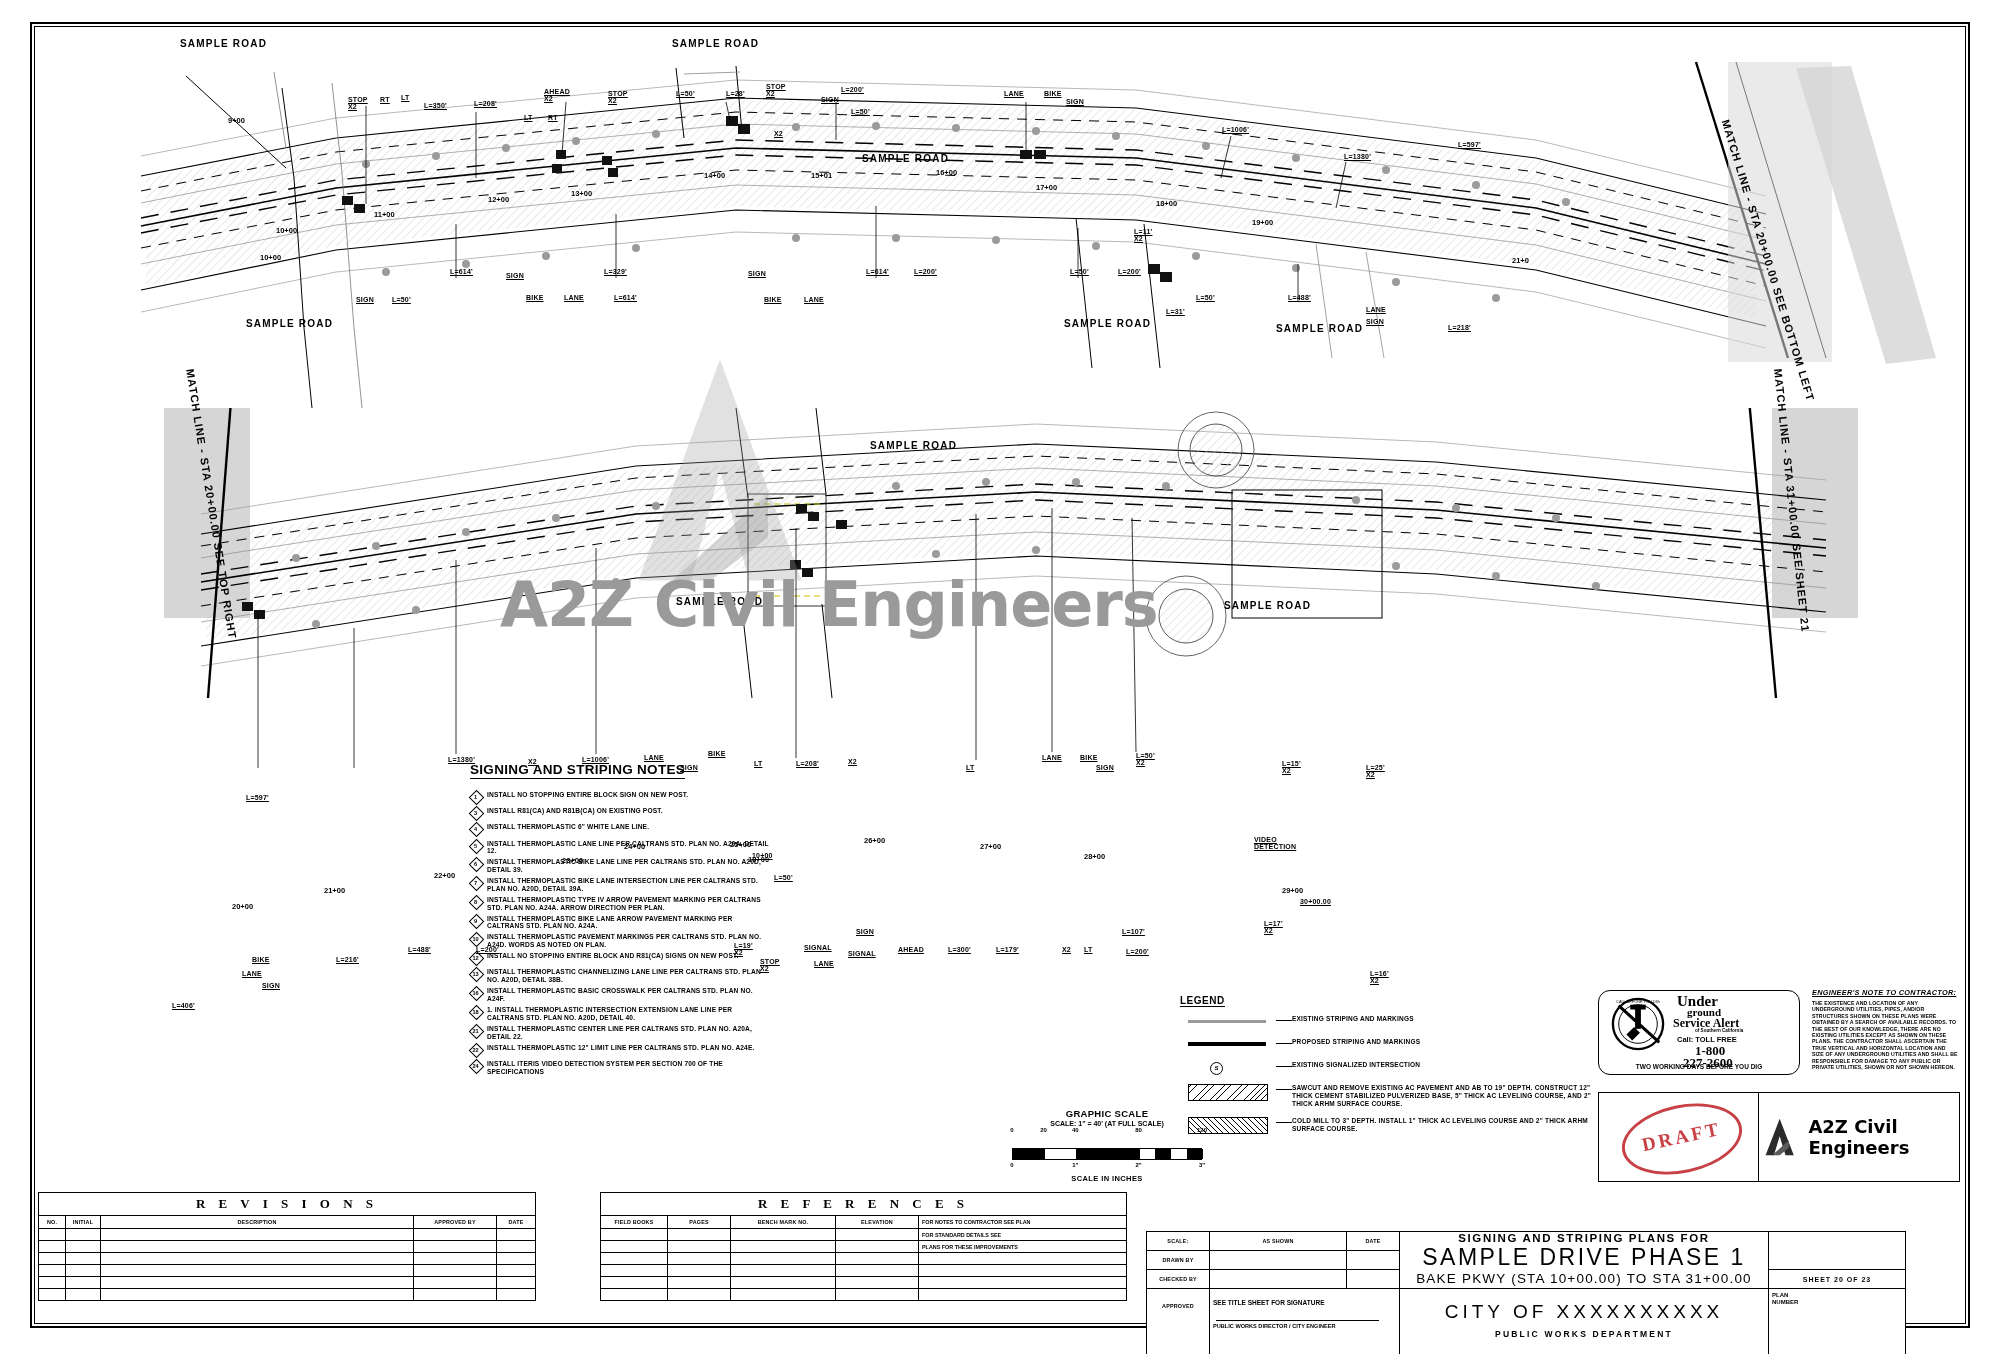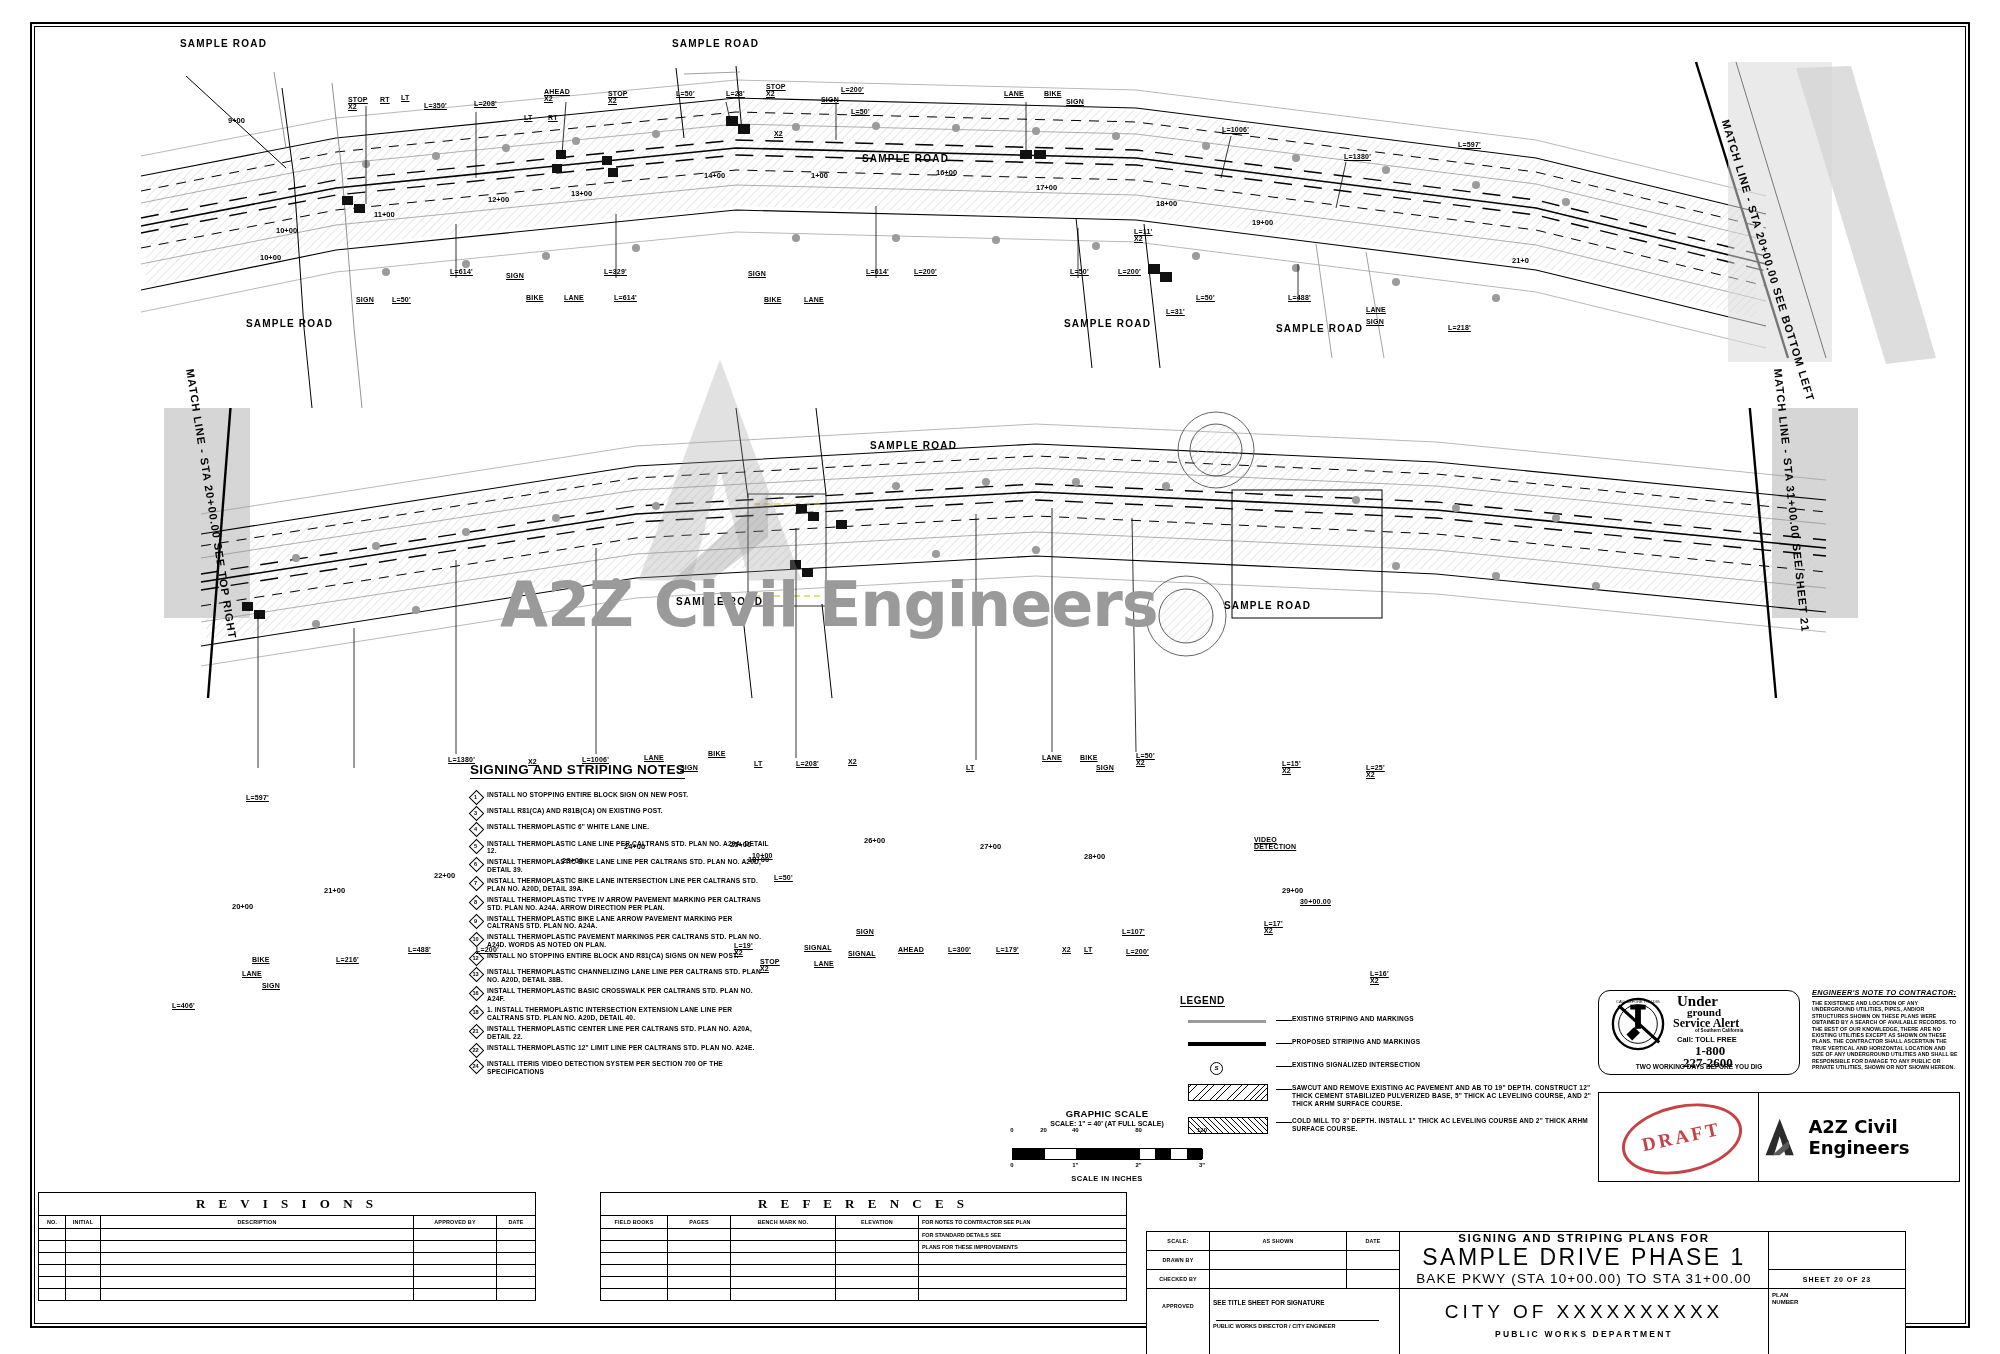--- a/index.html
+++ b/index.html
@@ -336,21 +336,21 @@
     <div class="roadname" style="left:1028px;top:290px;">SAMPLE ROAD</div>
     <div class="roadname" style="left:1240px;top:295px;">SAMPLE ROAD</div>
     <div id="sta-top">
         <div class="sta" style="left: 192px; top: 88px;">9+00</div>
         <div class="sta" style="left: 240px; top: 198px;">10+00</div>
         <div class="sta" style="left: 224px; top: 225px;">10+00</div>
         <div class="sta" style="left: 338px; top: 182px;">11+00</div>
         <div class="sta" style="left: 452px; top: 167px;">12+00</div>
         <div class="sta" style="left: 535px; top: 161px;">13+00</div>
         <div class="sta" style="left: 668px; top: 143px;">14+00</div>
-        <div class="sta" style="left: 775px; top: 143px;">1+00</div>
+        <div class="sta" style="left: 775px; top: 143px;">15+01</div>
         <div class="sta" style="left: 900px; top: 140px;">16+00</div>
         <div class="sta" style="left: 1000px; top: 155px;">17+00</div>
         <div class="sta" style="left: 1120px; top: 171px;">18+00</div>
         <div class="sta" style="left: 1216px; top: 190px;">19+00</div>
         <div class="sta" style="left: 1476px; top: 228px;">21+0</div>
       </div>
     <div id="lbl-top">
         <div class="lbl u" style="left: 312px; top: 68px;">STOP<br>X2</div>
         <div class="lbl u" style="left: 344px; top: 68px;">RT</div>
         <div class="lbl u" style="left: 365px; top: 66px;">LT</div>

